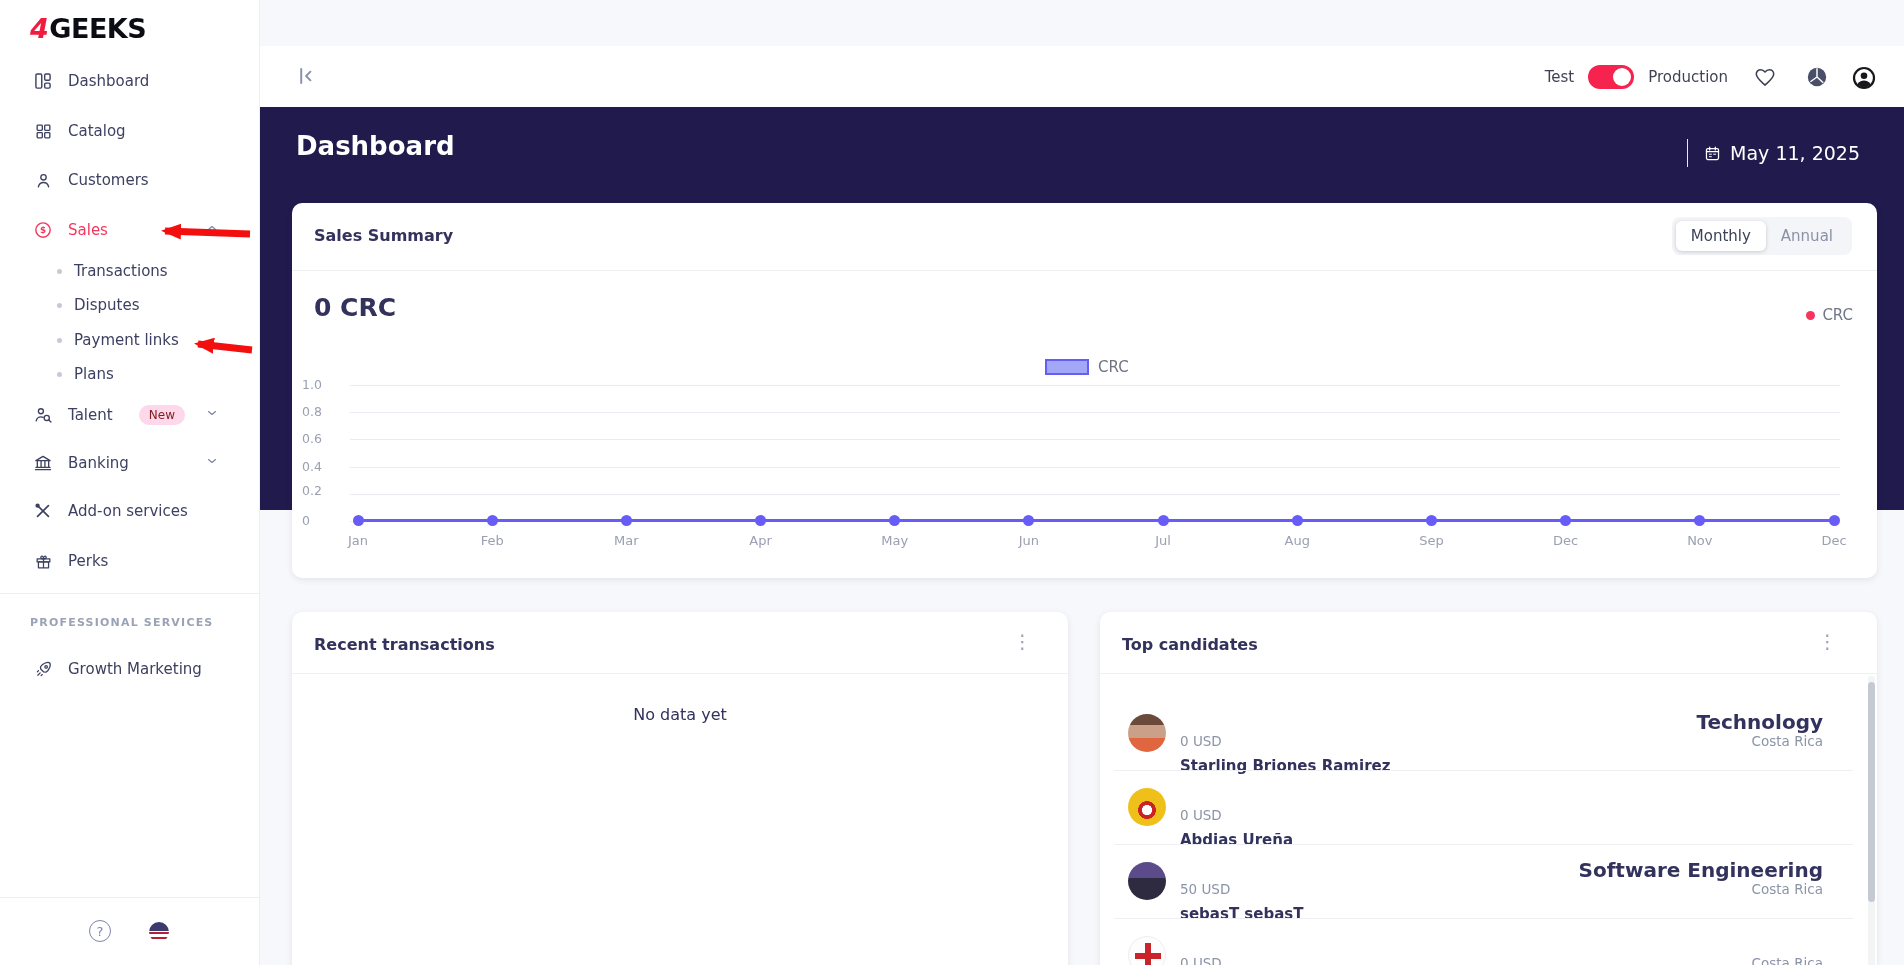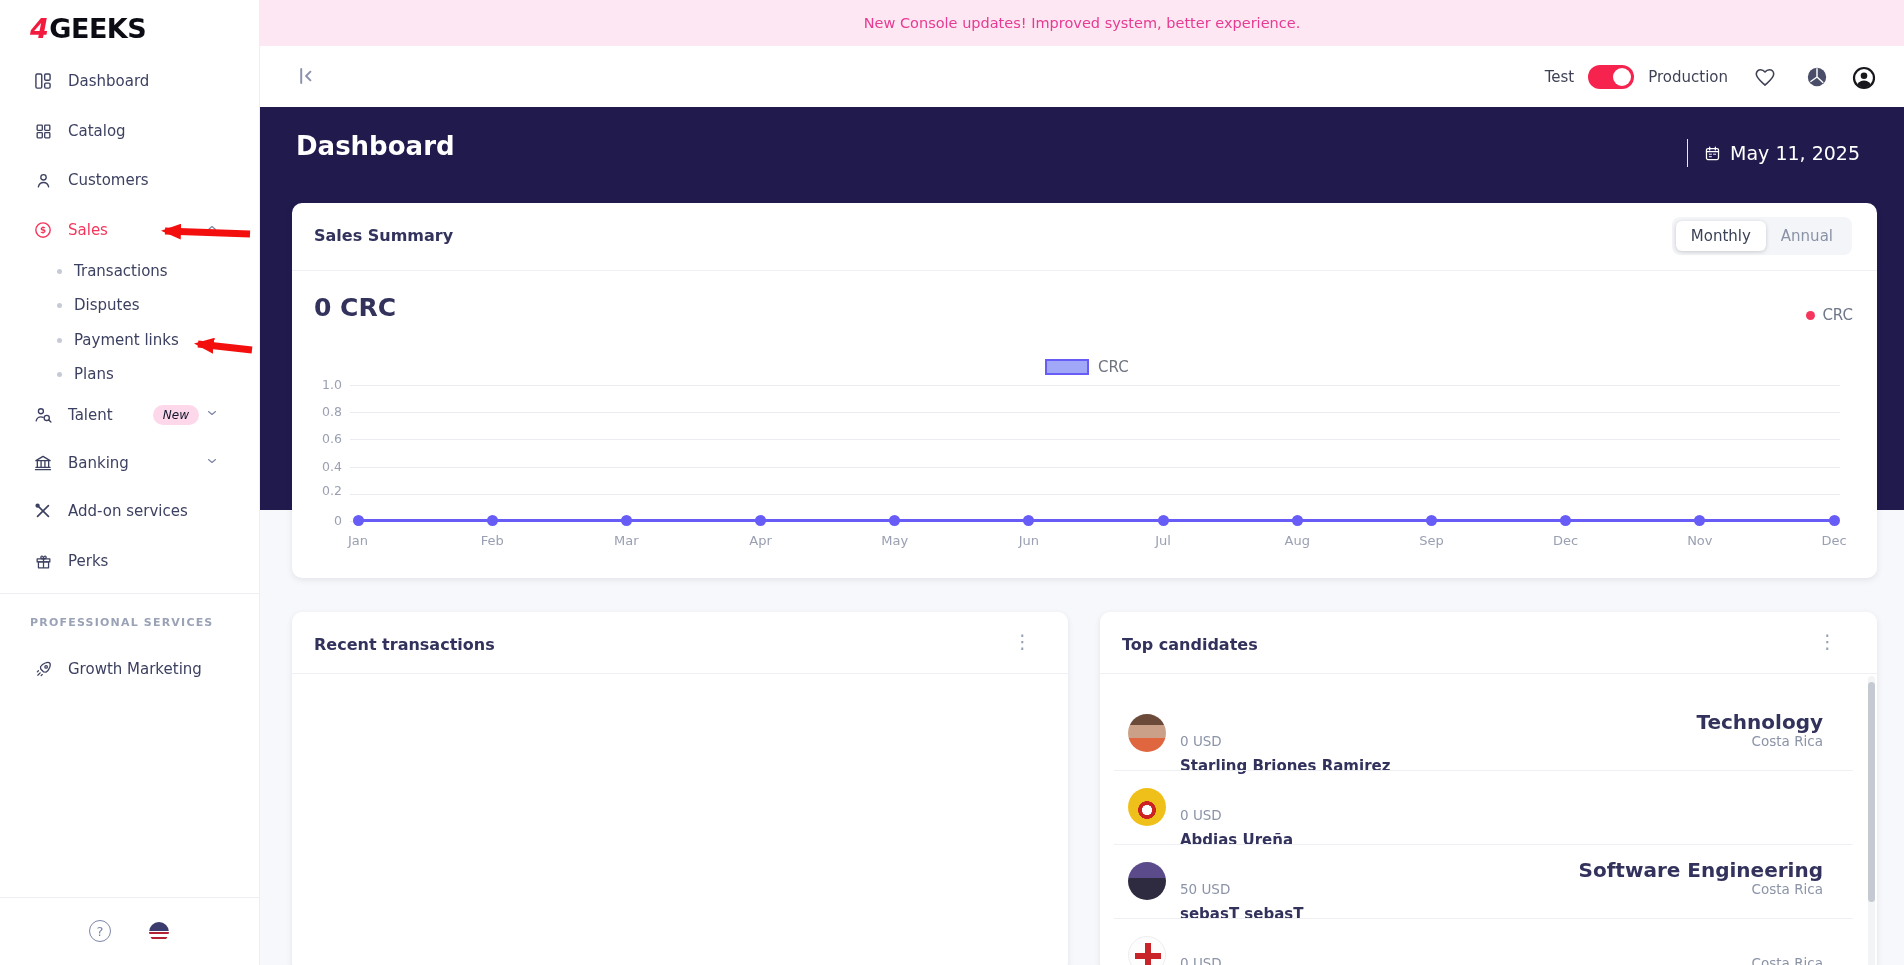--- a/index.html
+++ b/index.html
@@ -34,22 +34,22 @@
   .logo .l4 { color:#f21b3f; font-style:italic; margin-right:1px; }
   .logo .lg { color:#0c0c14; }
   .side-item { position:absolute; left:33px; right:12px; height:30px; display:flex; align-items:center; gap:15px;
                color:#3d4161; font-size:15px; cursor:pointer; }
   .side-item .si-icon { width:20px; height:20px; flex:0 0 20px; display:flex; align-items:center; justify-content:center; }
   .side-item.active { color:#f5365c; }
   .side-sub { position:absolute; left:57px; right:12px; height:26px; display:flex; align-items:center; gap:12px;
               color:#3d4161; font-size:15px; cursor:pointer;text-align:center; }
   .bullet { width:5px; height:5px; border-radius:50%; background:#c6cad6; }
   .chev { position:absolute; right:28px; color:#7c84a3; }
-  .badge-new { margin-left:auto; margin-right:48px; background:#fdd7ea; color:#0f172a; font-size:12px;
-               padding:3px 10px; border-radius:10px;font-style:italic; }
+  .badge-new { margin-left:auto; margin-right:62px; background:#fdd7ea; color:#7f1d1d; font-size:12px;
+               padding:3px 10px; border-radius:10px; }
   .section-label { position:absolute; left:30px; top:616px; font-size:11px; font-weight:700; letter-spacing:1.2px; color:#9aa2b6; }
   .side-divider { position:absolute; left:0; right:0; height:1px; background:#eceef3; }
   .help-btn { position:absolute; left:89px; top:920px; width:22px; height:22px; border:1.6px solid #7c87a8; border-radius:50%;
               color:#7c87a8; font-size:13px; display:flex; align-items:center; justify-content:center; cursor:pointer; }
   .flag-btn { position:absolute; left:149px; top:922px; width:20px; height:20px; border-radius:50%; cursor:pointer;
               background:linear-gradient(180deg,#3c3b6e 0 45%,rgba(0,0,0,0) 45%),
                          repeating-linear-gradient(180deg,#b22234 0 2.5px,#fff 2.5px 5px); }
 
   
   .card { position:absolute; background:#fff; border-radius:10px; box-shadow:0 2px 6px rgba(50,50,93,.10); z-index:3; }
@@ -61,21 +61,21 @@
   .seg { position:absolute; right:25px; top:14px; background:#f4f5f8; border-radius:8px; padding:4px; display:flex; }
   .seg-btn { font-size:15px; padding:6px 15px; border-radius:6px; color:#8a92a6; cursor:pointer; }
   .seg-btn.active { background:#fff; color:#3c4257; box-shadow:0 1px 4px rgba(0,0,0,.18); }
   .total { position:absolute; left:22px; top:90px; font-size:25px; font-weight:700; color:#32325d; }
   .legend-right { position:absolute; right:24px; top:103px; display:flex; align-items:center; gap:7px;
                   font-size:15px; color:#6e7688; }
   .legend-dot { width:9px; height:9px; border-radius:50%; background:#f5365c; }
   .series-toggle { position:absolute; left:753px; top:155px; display:flex; align-items:center; gap:9px;
                    font-size:15px; color:#6e7380; cursor:pointer; }
   .series-swatch { width:44px; height:16px; background:#a0a8f7; border:2px solid #675df6; }
-  .y-tick { position:absolute; left:10px; width:40px; text-align:right; font-size:12.5px; color:#9aa0b2; }
+  .y-tick { position:absolute; left:10px; width:40px; text-align:left; font-size:12.5px; color:#9aa0b2; }
   .grid-line { position:absolute; left:58px; width:1490px; height:1px; background:#ebecf2; }
   .chart-series { position:absolute; left:66px; top:0; width:1476px; height:100%; }
   .chart-line { position:absolute; left:0; top:316px; width:100%; height:3px; background:#675df6; border-radius:2px; }
   .chart-dot { position:absolute; width:11px; height:11px; border-radius:50%; background:#675df6; top:312px; }
   .chart-month { position:absolute; width:60px; top:330px; text-align:center; font-size:13px; color:#9aa0b2; }
 
   #tx-card { left:292px; top:612px; width:776px; height:360px; }
   .empty-text { position:absolute; left:0; right:0; top:93px; text-align:center; font-size:16px; color:#32325d; }
 
   #cand-card { left:1100px; top:612px; width:777px; height:360px; }
@@ -95,23 +95,20 @@
   .scrollbar { position:absolute; right:2px; top:64px; bottom:4px; width:7px; background:#f3f4f6; border-radius:4px; }
   .scrollbar .thumb { position:absolute; left:0; top:6px; width:7px; height:220px; background:#c5c9d2; border-radius:4px; }
 
   .annotation { position:absolute; left:0; top:0; z-index:50; pointer-events:none; }
 </style>
 </head>
 <body>
 
 <div id="app">
 
-  <div class="banner">
-    <span>New Console updates! Improved system, better experience.</span>
-  </div>
 
   <div class="topbar">
     <span class="collapse-btn">
       <svg viewBox="0 0 24 24" width="26" height="26" fill="none" stroke="currentColor" stroke-width="1.8" stroke-linecap="round" stroke-linejoin="round">
           <path d="M8.5 5.5v13"></path>
           <path d="M17 8l-4 4 4 4"></path>
         </svg>
     </span>
     <div class="topbar-right">
       <span class="env-label">Test</span>
@@ -360,20 +357,21 @@
           <div class="chart-dot" style="left: 1470.5px; background: rgb(103, 93, 246);"></div>
           <div class="chart-month" style="left: 1446px;">Dec</div>
         </div>
     </div>
   </div>
 
   <div class="card" id="tx-card">
     <div class="card-title">Recent transactions</div>
     <span class="kebab" style="right:36px">⋮</span>
     <div class="card-divider" style="top:61px"></div>
+    <div class="empty-text">No data yet</div>
   </div>
 
   <div class="card" id="cand-card">
     <div class="card-title">Top candidates</div>
     <span class="kebab" style="right:40px">⋮</span>
     <div class="card-divider" style="top:61px"></div>
 
     <div class="cand-row" style="top:84px">
       <span class="avatar a1"></span>
       <span class="cand-name">Starling Briones Ramirez</span>

